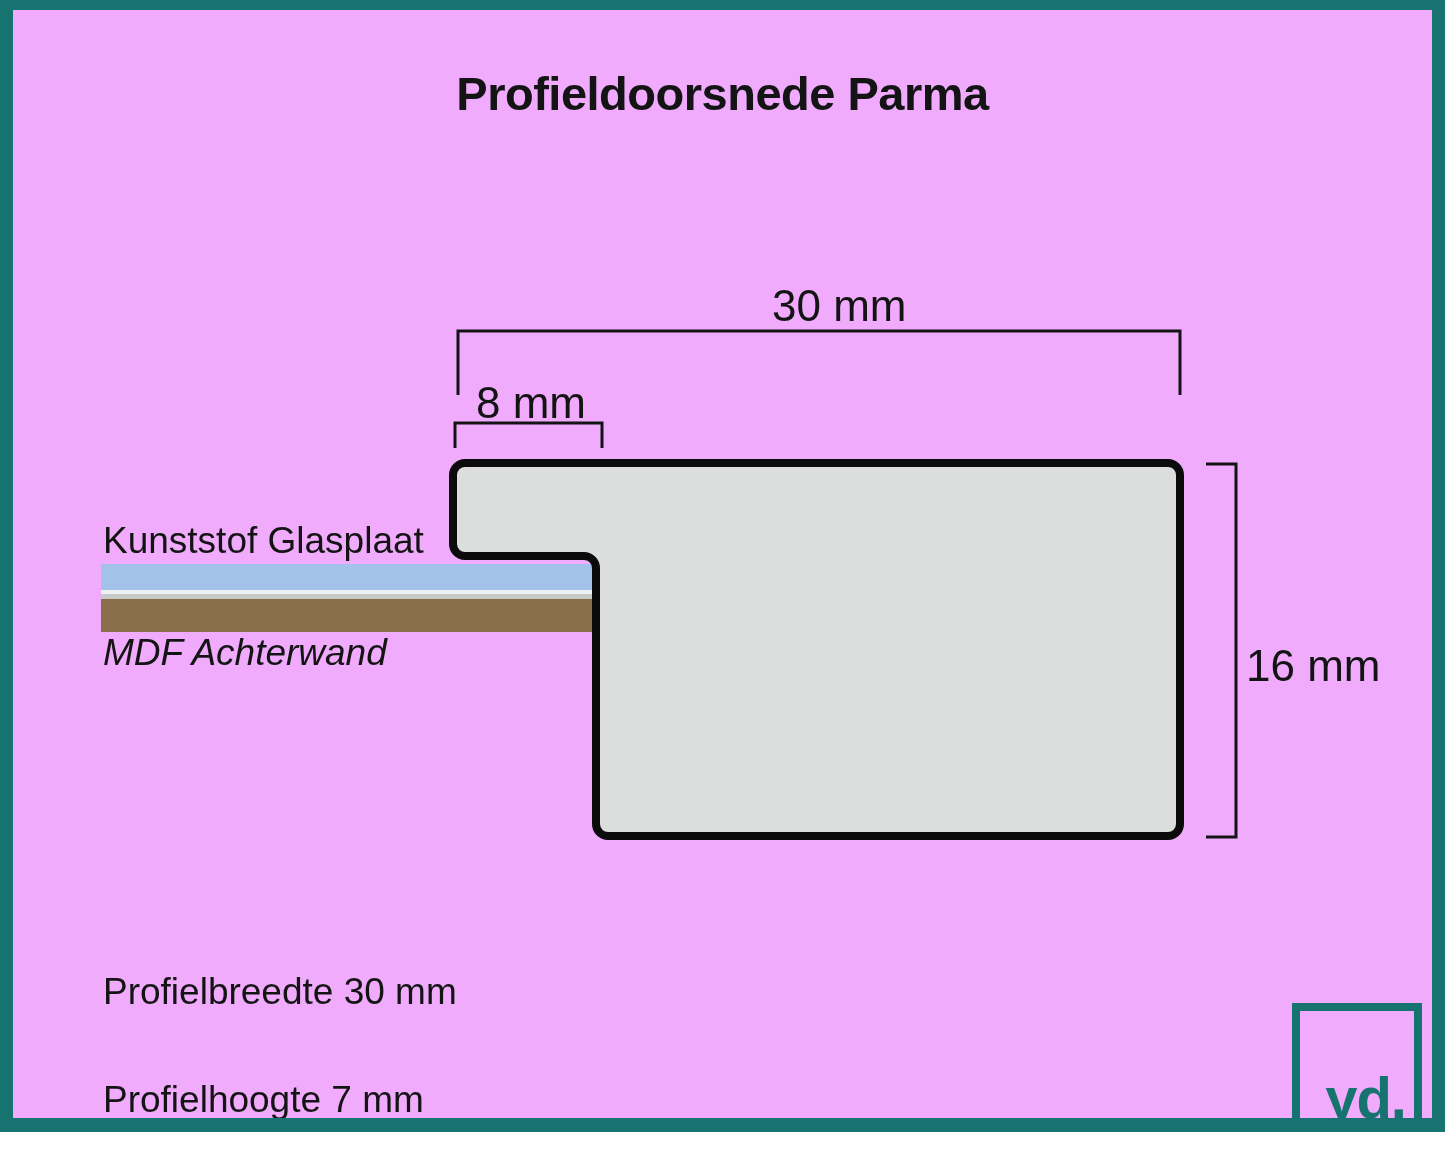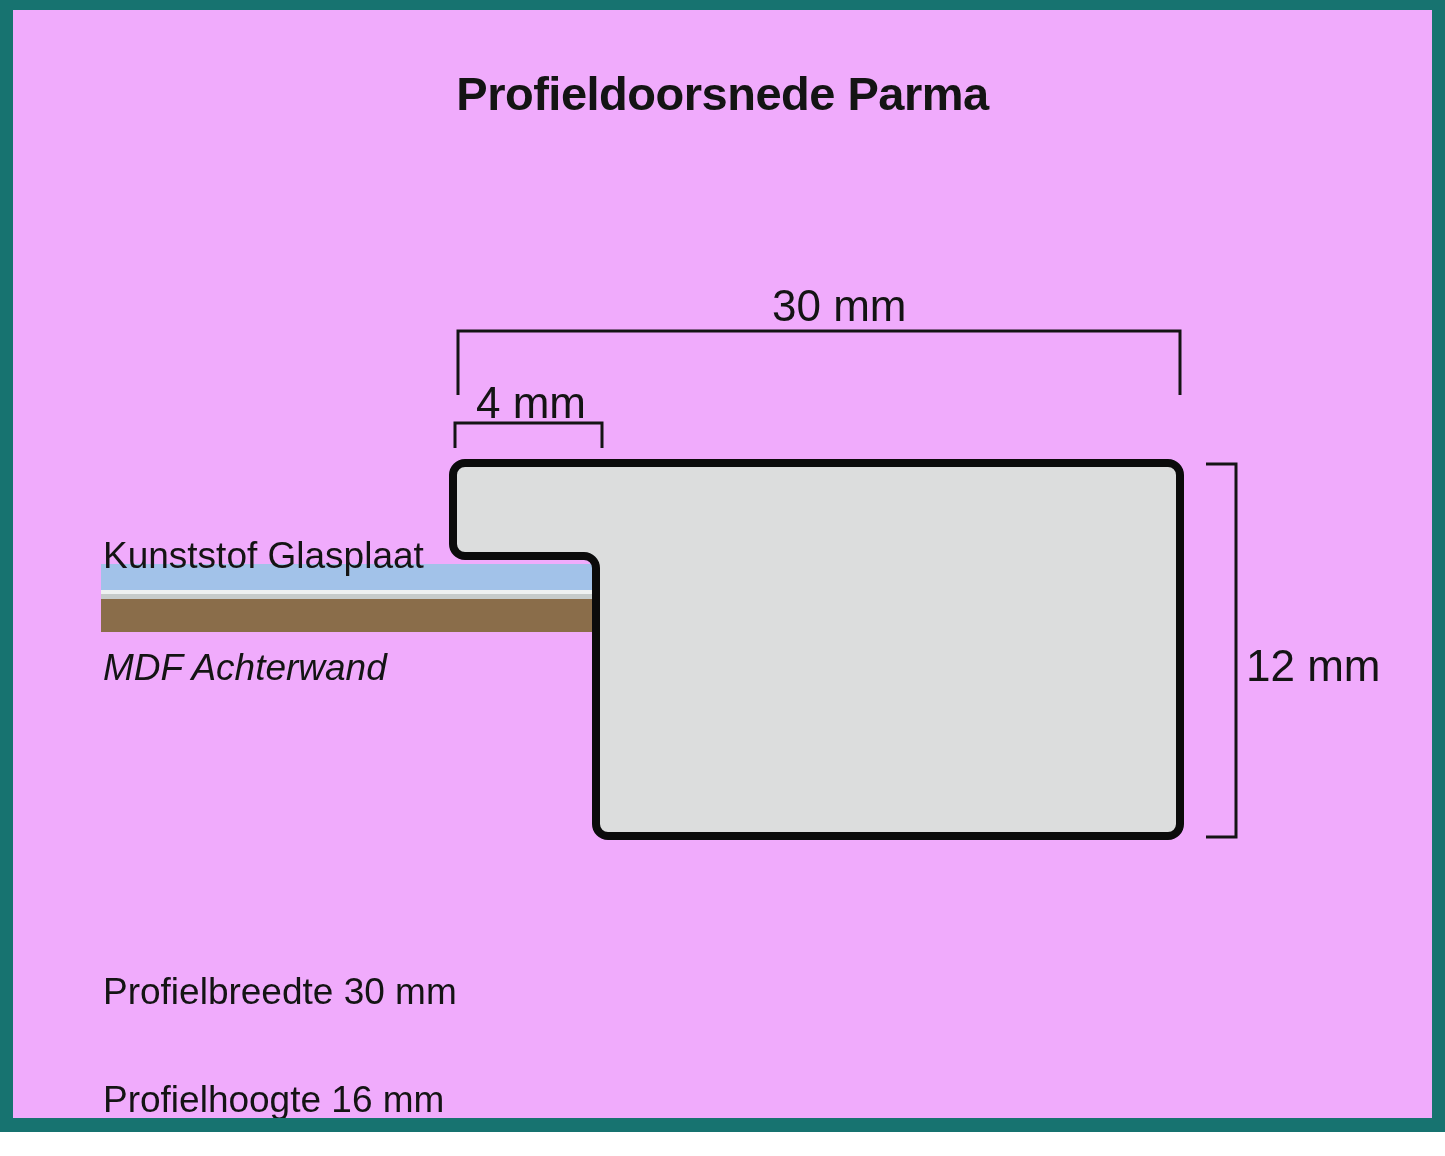--- a/index.html
+++ b/index.html
@@ -31,21 +31,21 @@
     left:0; right:0; top:68px;
     text-align:center;
     font-size:47px;
     font-weight:bold;
     letter-spacing:-0.5px;
   }
   .dim { font-size:44px; }
   .dim-30 { left:772px; top:282px; width:122px; text-align:center; }
   .dim-6  { left:476px; top:379px; width:106px; text-align:center; }
   .dim-16 { left:1246px; top:642px; }
-  .layer-label { font-size:37px;margin-top:15px; }
+  .layer-label { font-size:37px; }
   .glass-label { left:103px; top:521px; }
   .mdf-label   { left:103px; top:633px;font-style:italic; }
   .footer-line { font-size:37px; left:103px; }
   .footer-1 { top:972px; }
   .footer-2 { top:1080px; }
   .logo-box {
     position:absolute;
     left:1292px; top:1003px;
     width:130px; height:127px;
     box-sizing:border-box;
@@ -95,24 +95,27 @@
     <polyline points="458,395 458,331 1180,331 1180,395" fill="none" stroke="#141414" stroke-width="3"></polyline>
 
     <polyline points="455,448 455,423 602,423 602,448" fill="none" stroke="#141414" stroke-width="3"></polyline>
 
     <polyline points="1206,464 1236,464 1236,837 1206,837" fill="none" stroke="#141414" stroke-width="3"></polyline>
   </svg>
 
   <div class="lbl title">Profieldoorsnede Parma</div>
 
   <div class="lbl dim dim-30">30 mm</div>
-  <div class="lbl dim dim-6">4 mm</div>
-  <div class="lbl dim dim-16">12 mm</div>
+  <div class="lbl dim dim-6">8 mm</div>
+  <div class="lbl dim dim-16">16 mm</div>
 
   <div class="lbl layer-label glass-label">Kunststof Glasplaat</div>
   <div class="lbl layer-label mdf-label">MDF Achterwand</div>
 
   <div class="lbl footer-line footer-1">Profielbreedte 30 mm</div>
-  <div class="lbl footer-line footer-2">Profielhoogte 16 mm</div>
+  <div class="lbl footer-line footer-2">Profielhoogte 7 mm</div>
 
+  <div class="logo-box">
+    <span class="logo-text">yd.</span>
+  </div>
 
   <div class="page-border"></div>
 </div>
 
 </body></html>

